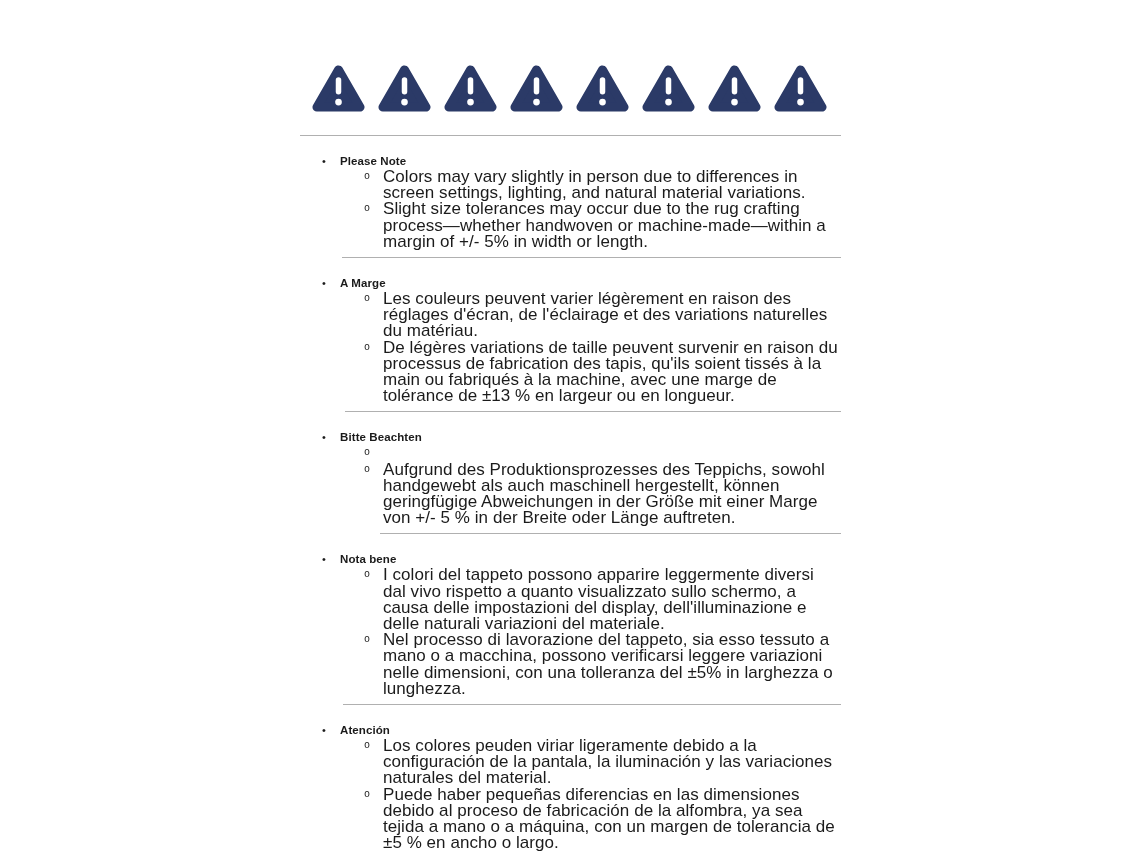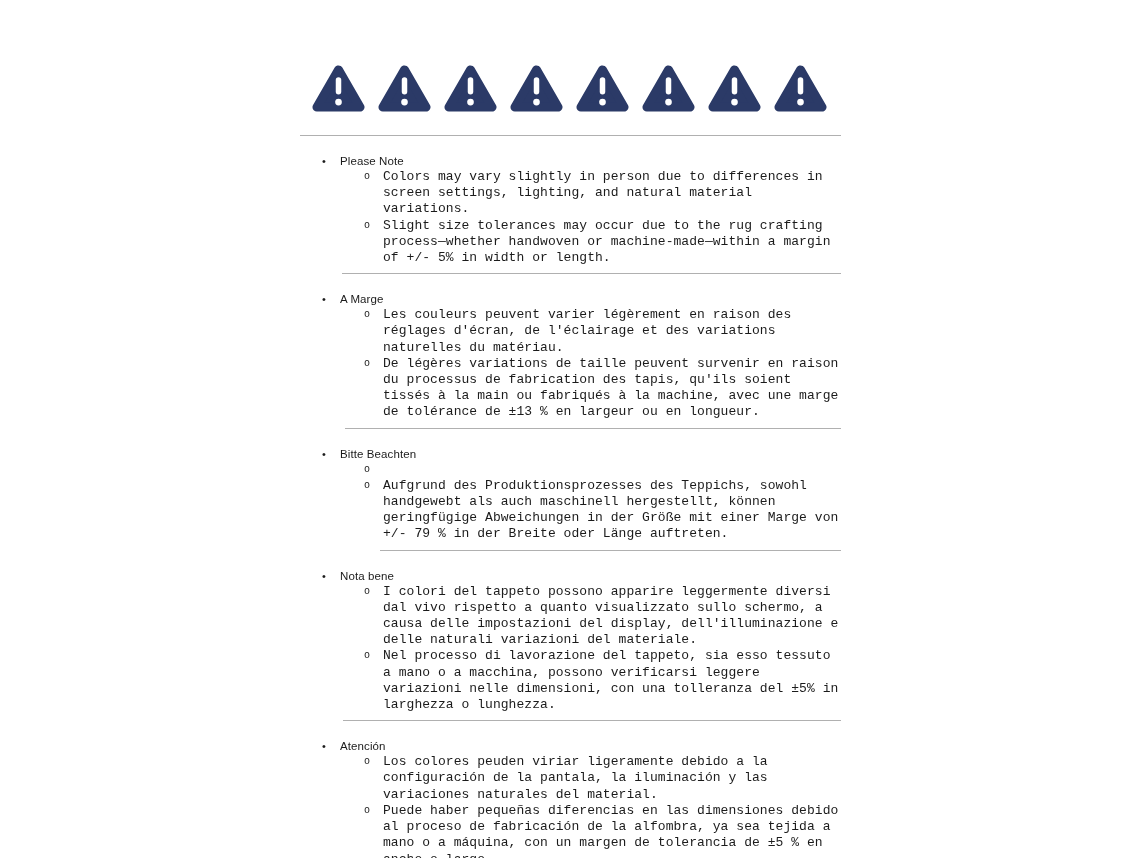--- a/index.html
+++ b/index.html
@@ -19,25 +19,25 @@
   svg.tri { width:55px; height:53px; display:block; }
 
   
   .rule { border:none; border-top:1.5px solid #b0b0b0; margin:0; }
   .rule-top { margin-top:20px; }
   .rule-sec { margin-top:7px; }
 
   
   .section-header { display:flex; align-items:baseline; margin-top:17px; padding-left:22px; }
   .marker-l1 { width:18px; font-size:11px; line-height:16px; flex:none; }
-  .section-title { margin:0; font-size:11.5px; font-weight:normal; line-height:16px; letter-spacing:0.1px; }
+  .section-title { margin:0; font-size:11.5px; font-weight:bold; line-height:16px; letter-spacing:0.1px; }
 
   .item { display:flex; padding-left:64px; }
   .marker-l2 { width:19px; flex:none; font-family:"Liberation Mono", monospace; font-size:10px; line-height:16.2px; }
-  .item-text { margin:0; font-size:13px; line-height:16.2px; width:458px; letter-spacing:0.05px;font-family:Liberation Mono, monospace; }
+  .item-text { margin:0; font-size:17px; line-height:16.2px; width:458px; letter-spacing:0.05px; }
 </style>
 </head>
 <body>
 
 <div class="doc">
 
   <div class="tri-row tri-row-top" style="color: rgb(43, 58, 103);">
       <svg class="tri" viewBox="0 0 56 52" aria-hidden="true">
     <polygon points="28,7 50,45 6,45" fill="currentColor" stroke="currentColor" stroke-width="9" stroke-linejoin="round"></polygon>
     <rect x="25.2" y="14.5" width="5.6" height="17.5" rx="2.8" fill="#ffffff"></rect>
@@ -117,21 +117,21 @@
   <div class="section">
     <div class="section-header">
       <span class="marker-l1">•</span>
       <h3 class="section-title">Bitte Beachten</h3>
     </div>
     <div class="item">
       <span class="marker-l2">o</span>
     </div>
     <div class="item">
       <span class="marker-l2">o</span>
-      <p class="item-text">Aufgrund des Produktionsprozesses des Teppichs, sowohl handgewebt als auch maschinell hergestellt, können geringfügige Abweichungen in der Größe mit einer Marge von +/- 79 % in der Breite oder Länge auftreten.</p>
+      <p class="item-text">Aufgrund des Produktionsprozesses des Teppichs, sowohl handgewebt als auch maschinell hergestellt, können geringfügige Abweichungen in der Größe mit einer Marge von +/- 5 % in der Breite oder Länge auftreten.</p>
     </div>
   </div>
   <hr class="rule rule-sec" style="margin-left:80px;">
 
   <div class="section">
     <div class="section-header">
       <span class="marker-l1">•</span>
       <h3 class="section-title">Nota bene</h3>
     </div>
     <div class="item">

